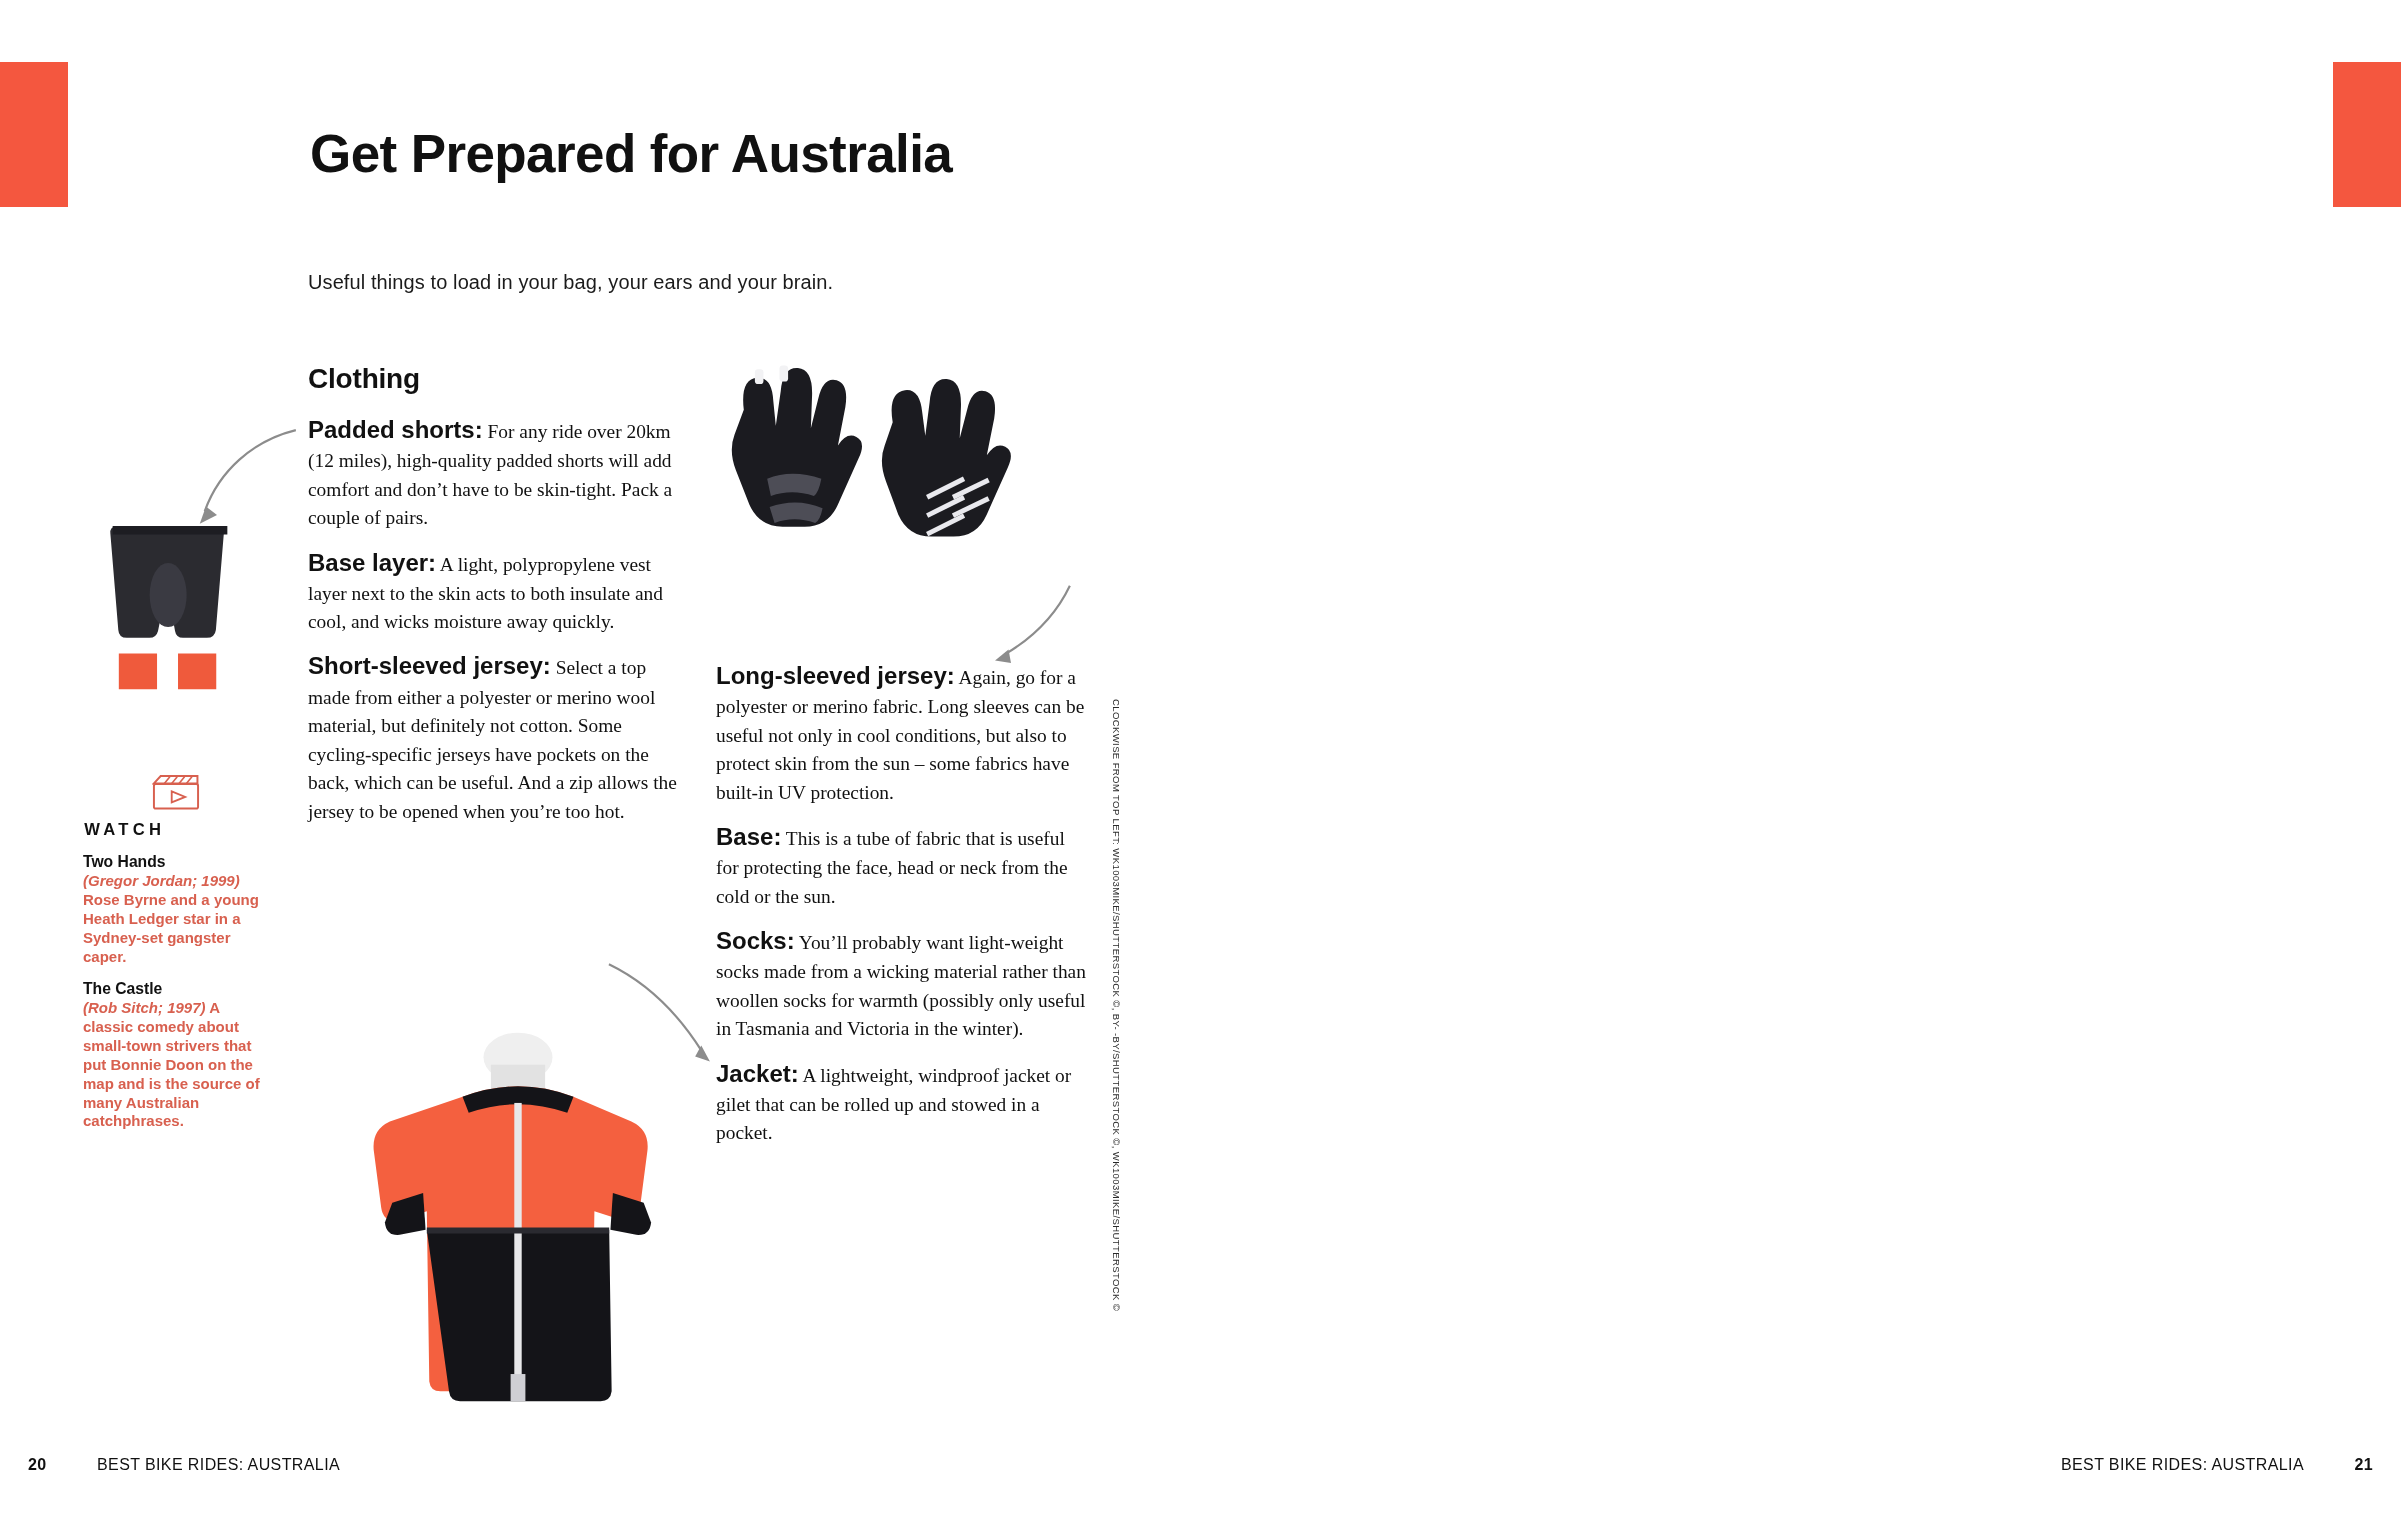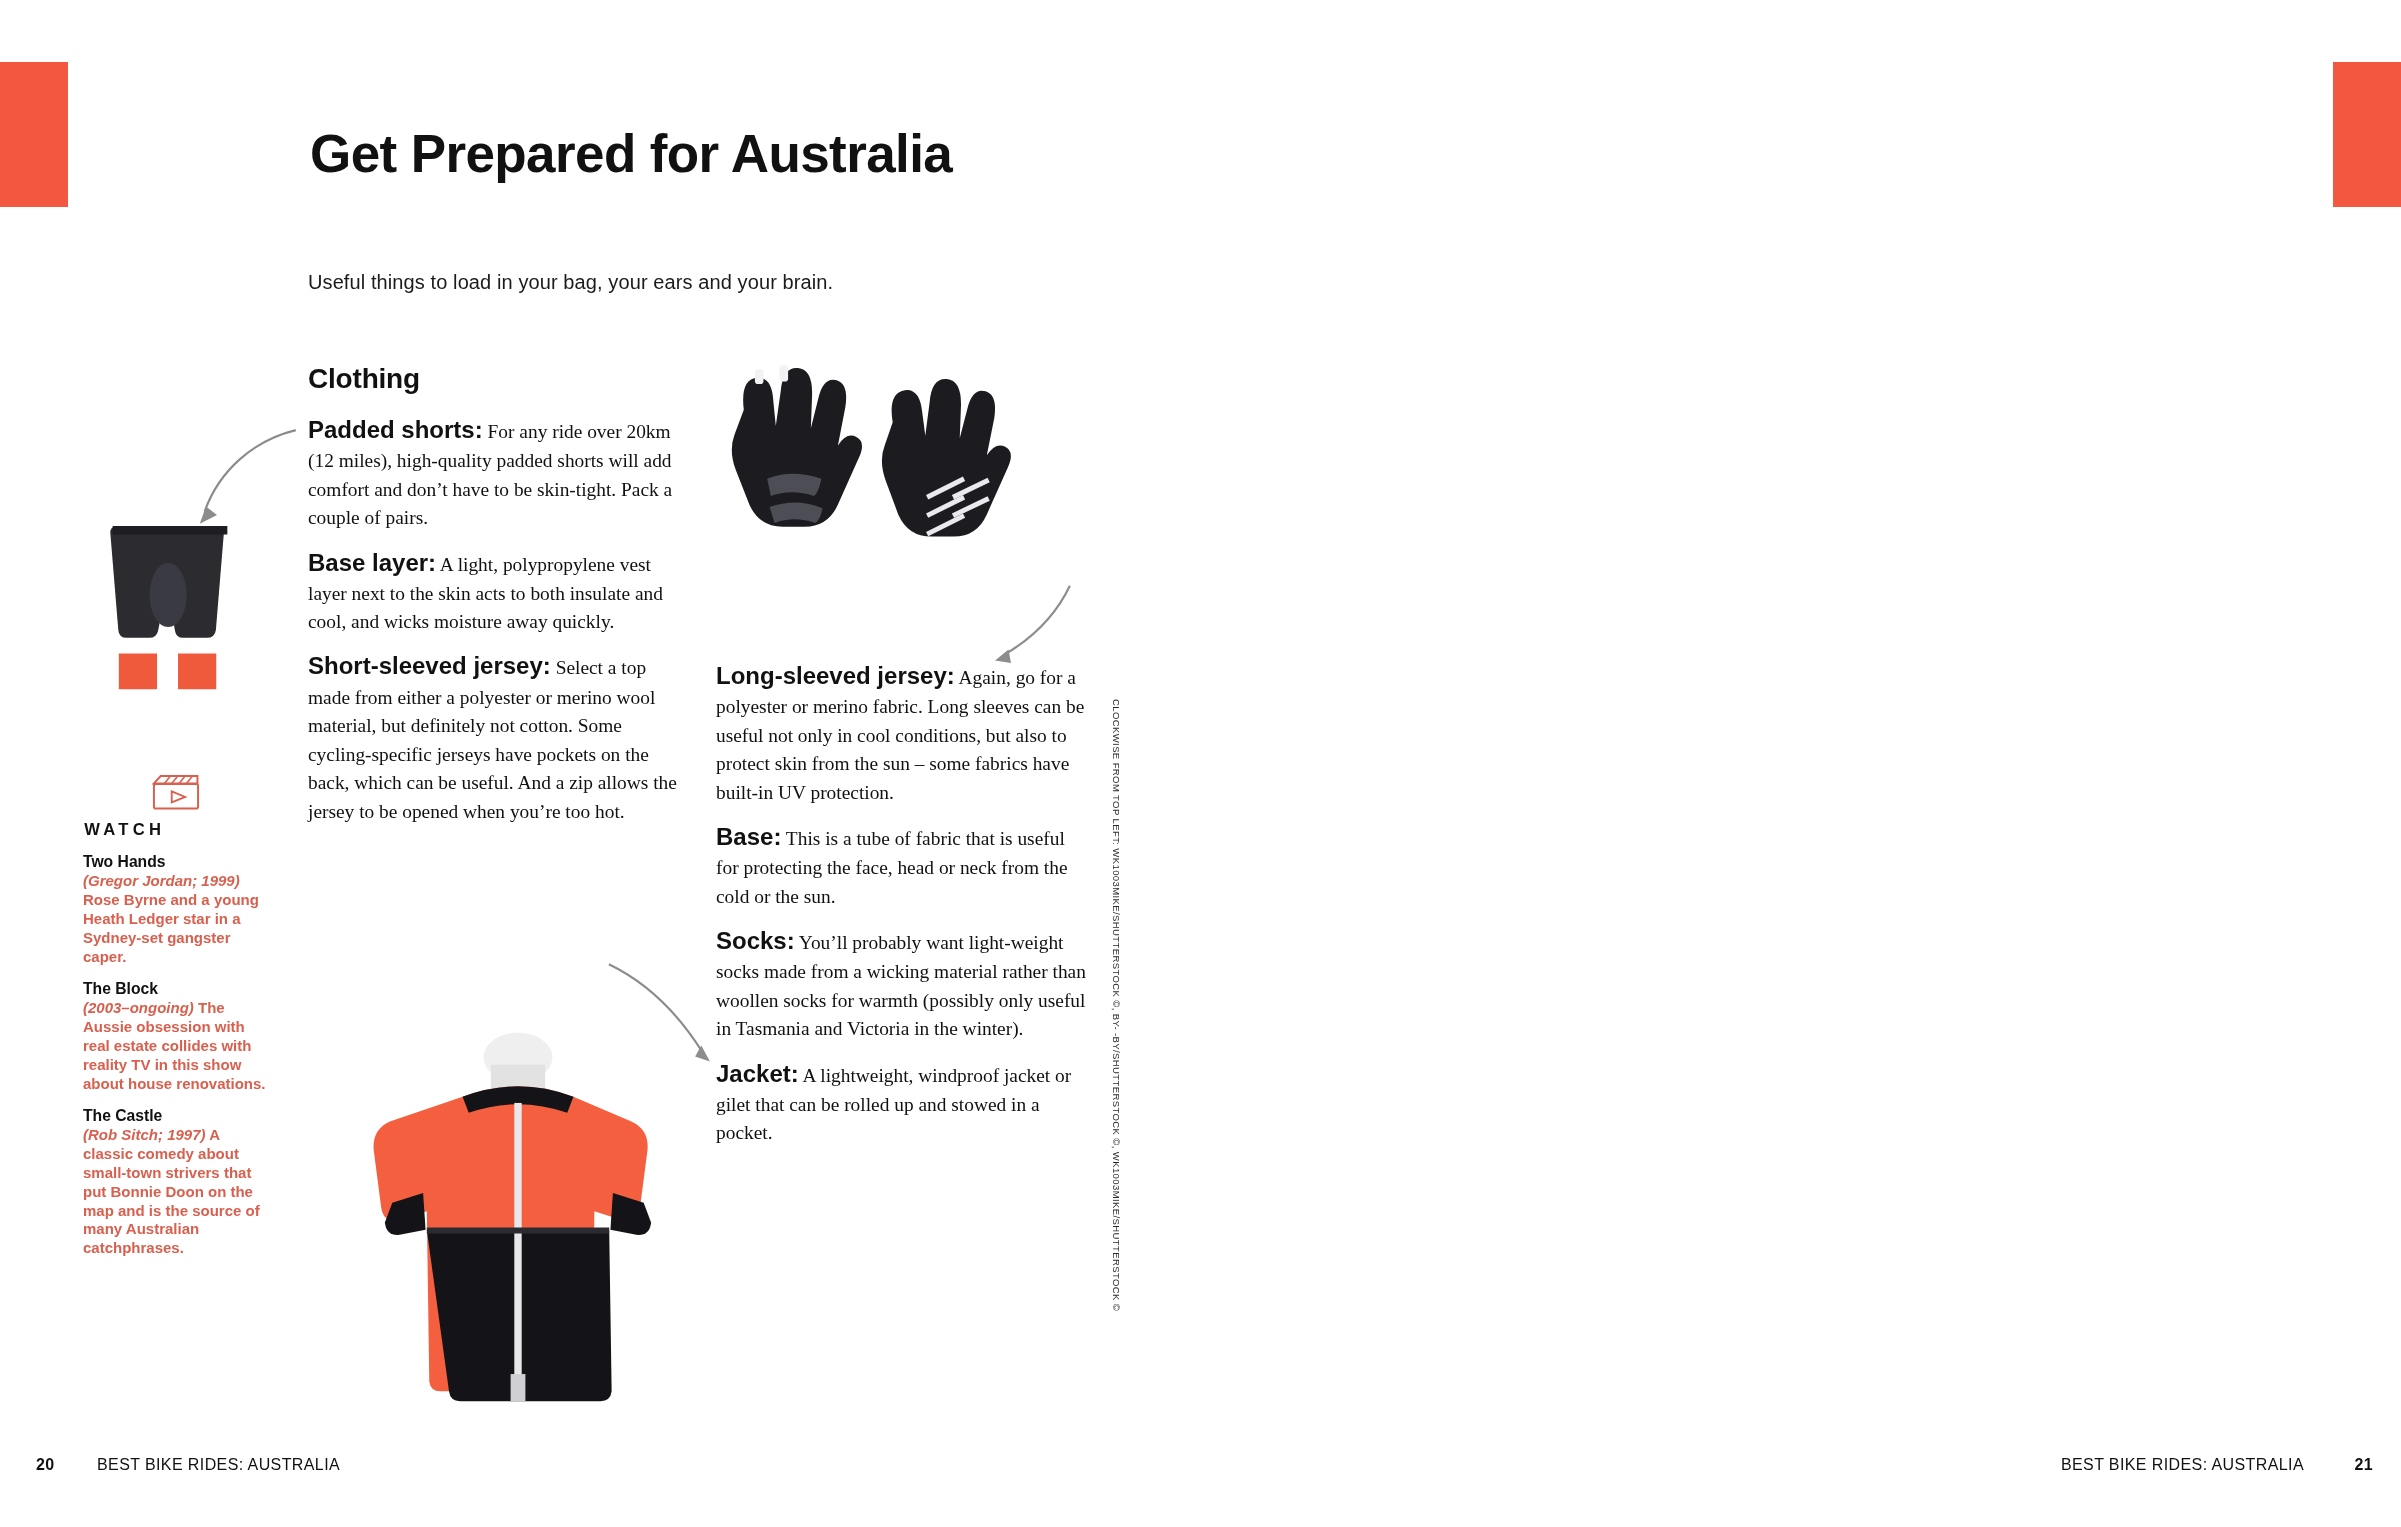--- a/index.html
+++ b/index.html
@@ -86,21 +86,21 @@
     letter-spacing: 0.4px;
     color: #2a2a2a;
     white-space: nowrap;
     transform-origin: 0 0;
     font-weight: 400;
   }
   #credit-left  { left: 1122px; top: 699px; transform: rotate(90deg); }
 
   
   .footer { position: absolute; bottom: 54px; font-size: 16px; letter-spacing: 0.4px; color: #111; }
-  #folio-left   { left: 36px; font-weight: 700; }
+  #folio-left   { left: 28px; font-weight: 700; }
   #foot-left    { left: 97px; }
   #foot-right   { right: 97px; }
   #folio-right  { right: 28px; font-weight: 700; }
 </style>
 </head>
 <body>
 
 <div class="spread">
 
   <div class="tab-left"></div>
@@ -216,24 +216,20 @@
           </g>
           <path d="M32 30 L54 39 L32 48 Z" fill="none" stroke="#d8604f" stroke-width="3"></path>
         </svg>
       </div>
       <div class="kicker">WATCH</div>
       <div class="item">
         <span class="t">Two Hands</span>
         <i>(Gregor Jordan; 1999)</i><span> Rose Byrne and a young Heath Ledger star in a Sydney-set gangster caper.</span>
       </div>
       <div class="item">
-        <span class="t">The Block</span>
-        <i>(2003–ongoing)</i><span> The Aussie obsession with real estate collides with reality TV in this show about house renovations.</span>
-      </div>
-      <div class="item">
         <span class="t">The Castle</span>
         <i>(Rob Sitch; 1997)</i><span> A classic comedy about small-town strivers that put Bonnie Doon on the map and is the source of many Australian catchphrases.</span>
       </div>
     </div>
 
     <div class="vcredit" id="credit-left">CLOCKWISE FROM TOP LEFT: WK1003MIKE/SHUTTERSTOCK ©, BY- -BY/SHUTTERSTOCK ©, WK1003MIKE/SHUTTERSTOCK ©</div>
 
     <div class="footer" id="folio-left">20</div>
     <div class="footer" id="foot-left">BEST BIKE RIDES: AUSTRALIA</div>
   </div>

